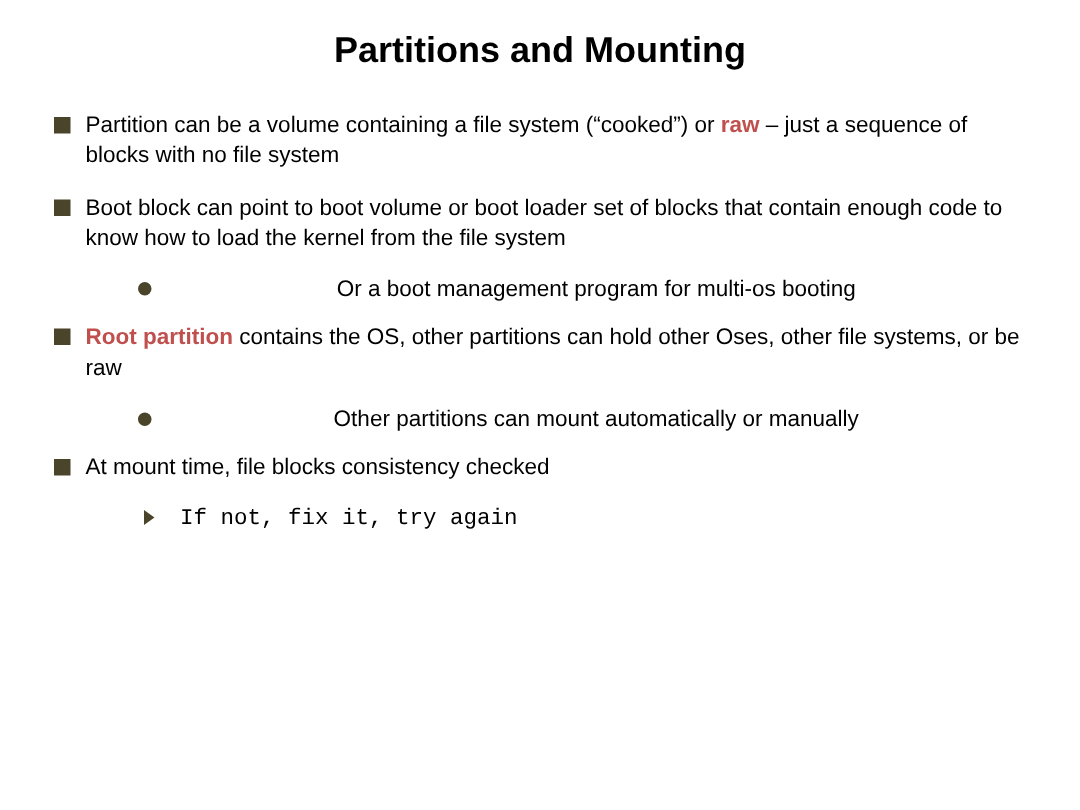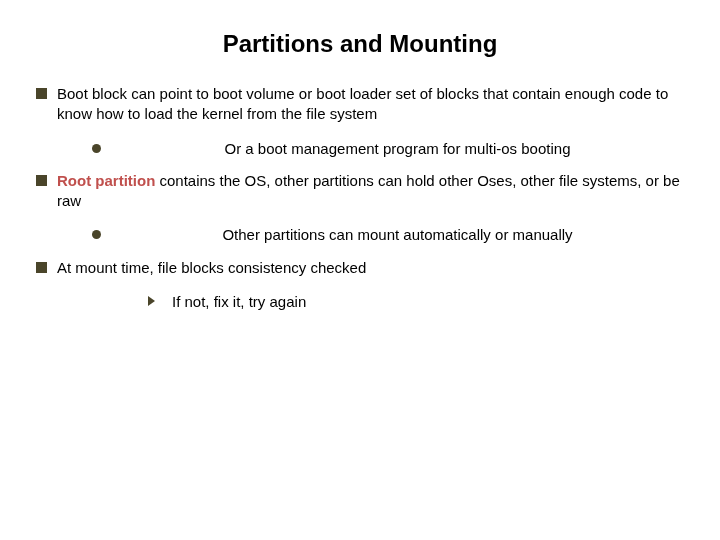--- a/index.html
+++ b/index.html
@@ -9,21 +9,21 @@
     height: 540px;
     background: #ffffff;
     font-family: Arial, Helvetica, sans-serif;
     color: #000000;
     overflow: hidden;
   }
   .slide {
     width: 720px;
     height: 540px;
     box-sizing: border-box;
-    padding: 30px 36px 0 36px;
+    padding: 20px 36px 0 36px;
   }
   .title {
     text-align: center;
     font-size: 24px;
     font-weight: bold;
     color: #000000;
     margin-bottom: 26px;
   }
   .l1 {
     display: flex;
@@ -51,43 +51,50 @@
     width: 9px; height: 9px;
     border-radius: 50%;
     background: #4a452a;
     flex: 0 0 9px;
     margin-top: 5px;
     margin-right: 10px;
   }
   .l3 {
     display: flex;
     align-items: flex-start;
-    margin: 8px 0 8px 112px;
+    margin: 8px 0 8px 60px;
     font-size: 15px;
     line-height: 1.35;
+    font-family: Liberation Mono, monospace;
   }
   .l3 .bullet {
     width: 0; height: 0;
     border-top: 5px solid transparent;
     border-bottom: 5px solid transparent;
     border-left: 7px solid #4a452a;
     flex: 0 0 7px;
     margin-top: 4px;
     margin-right: 10px;
   }
   .txt { flex: 1 1 auto; }
   .em { color: #c0504d; font-weight: bold; }
 </style>
 </head>
 <body>
 
 <div class="slide">
 
   <div class="title">Partitions and Mounting</div>
 
+  <div class="l1">
+    <div class="bullet"></div>
+    <div class="txt">
+      <span>Partition can be a volume containing a file system (“cooked”) or </span><span class="em">raw</span><span> – just a sequence of blocks with no file system</span>
+    </div>
+  </div>
 
   <div class="l1">
     <div class="bullet"></div>
     <div class="txt">Boot block can point to boot volume or boot loader set of blocks that contain enough code to know how to load the kernel from the file system</div>
   </div>
 
   <div class="l2">
     <div class="bullet"></div>
     <div class="txt">Or a boot management program for multi-os booting</div>
   </div>

